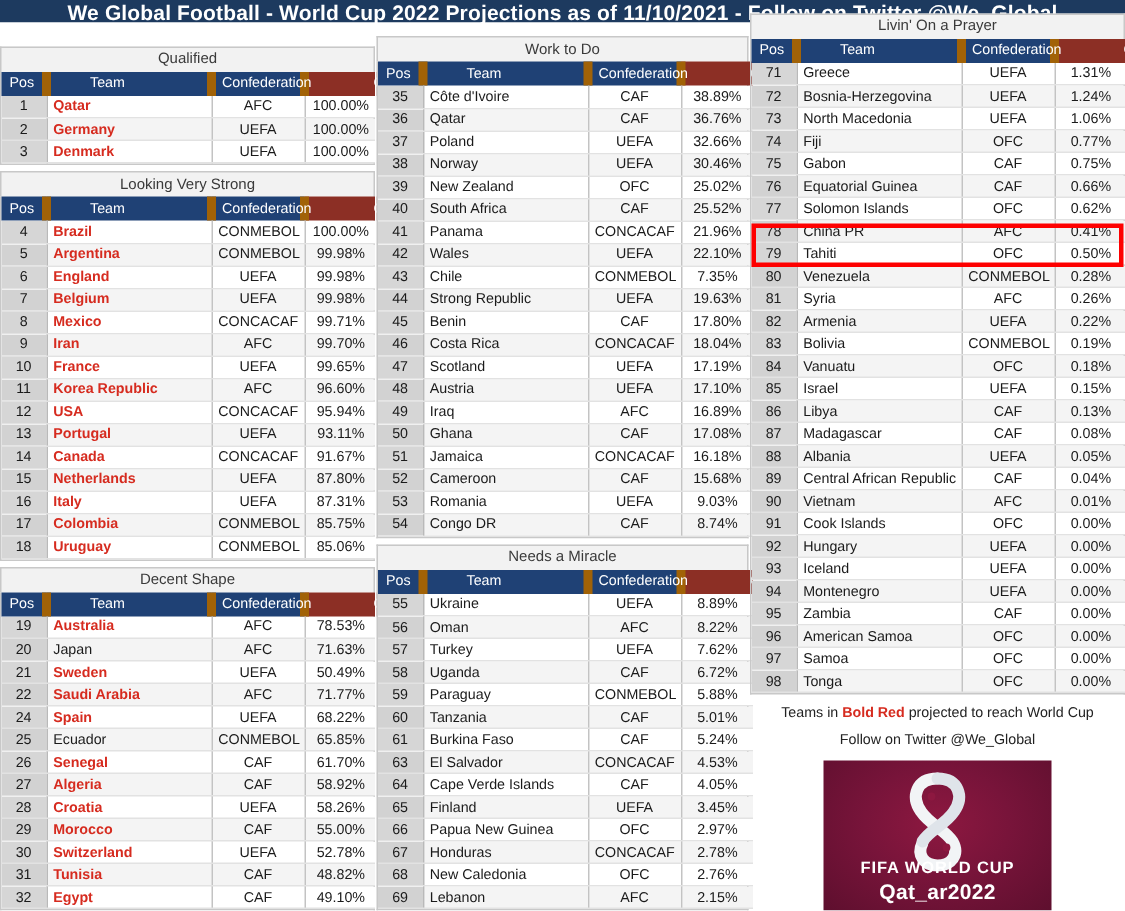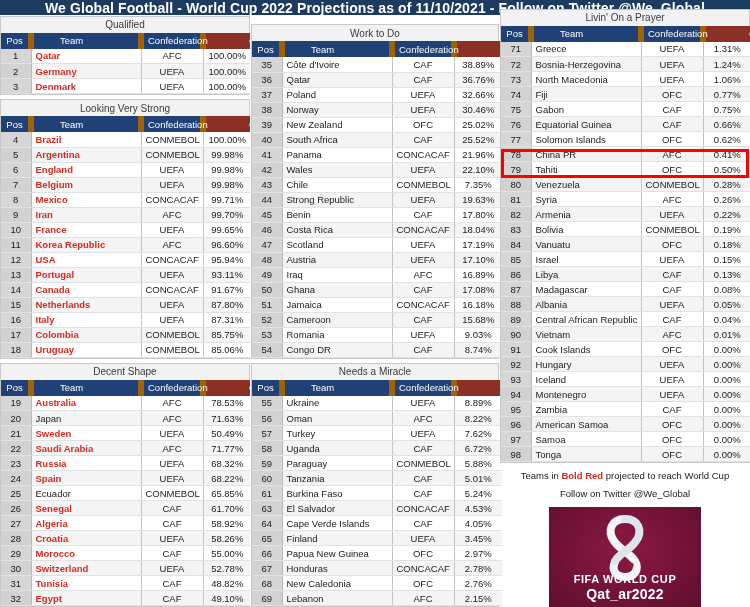--- a/index.html
+++ b/index.html
@@ -330,26 +330,20 @@
                 <td class="pos">21</td>
                 <td class="team qualify">Sweden</td>
                 <td class="conf">UEFA</td>
                 <td class="odds">50.49%</td>
               </tr>
               <tr>
                 <td class="pos">22</td>
                 <td class="team qualify">Saudi Arabia</td>
                 <td class="conf">AFC</td>
                 <td class="odds">71.77%</td>
-              </tr>
-              <tr>
-                <td class="pos">23</td>
-                <td class="team qualify">Russia</td>
-                <td class="conf">UEFA</td>
-                <td class="odds">68.32%</td>
               </tr>
               <tr>
                 <td class="pos">24</td>
                 <td class="team qualify">Spain</td>
                 <td class="conf">UEFA</td>
                 <td class="odds">68.22%</td>
               </tr>
               <tr>
                 <td class="pos">25</td>
                 <td class="team">Ecuador</td>

